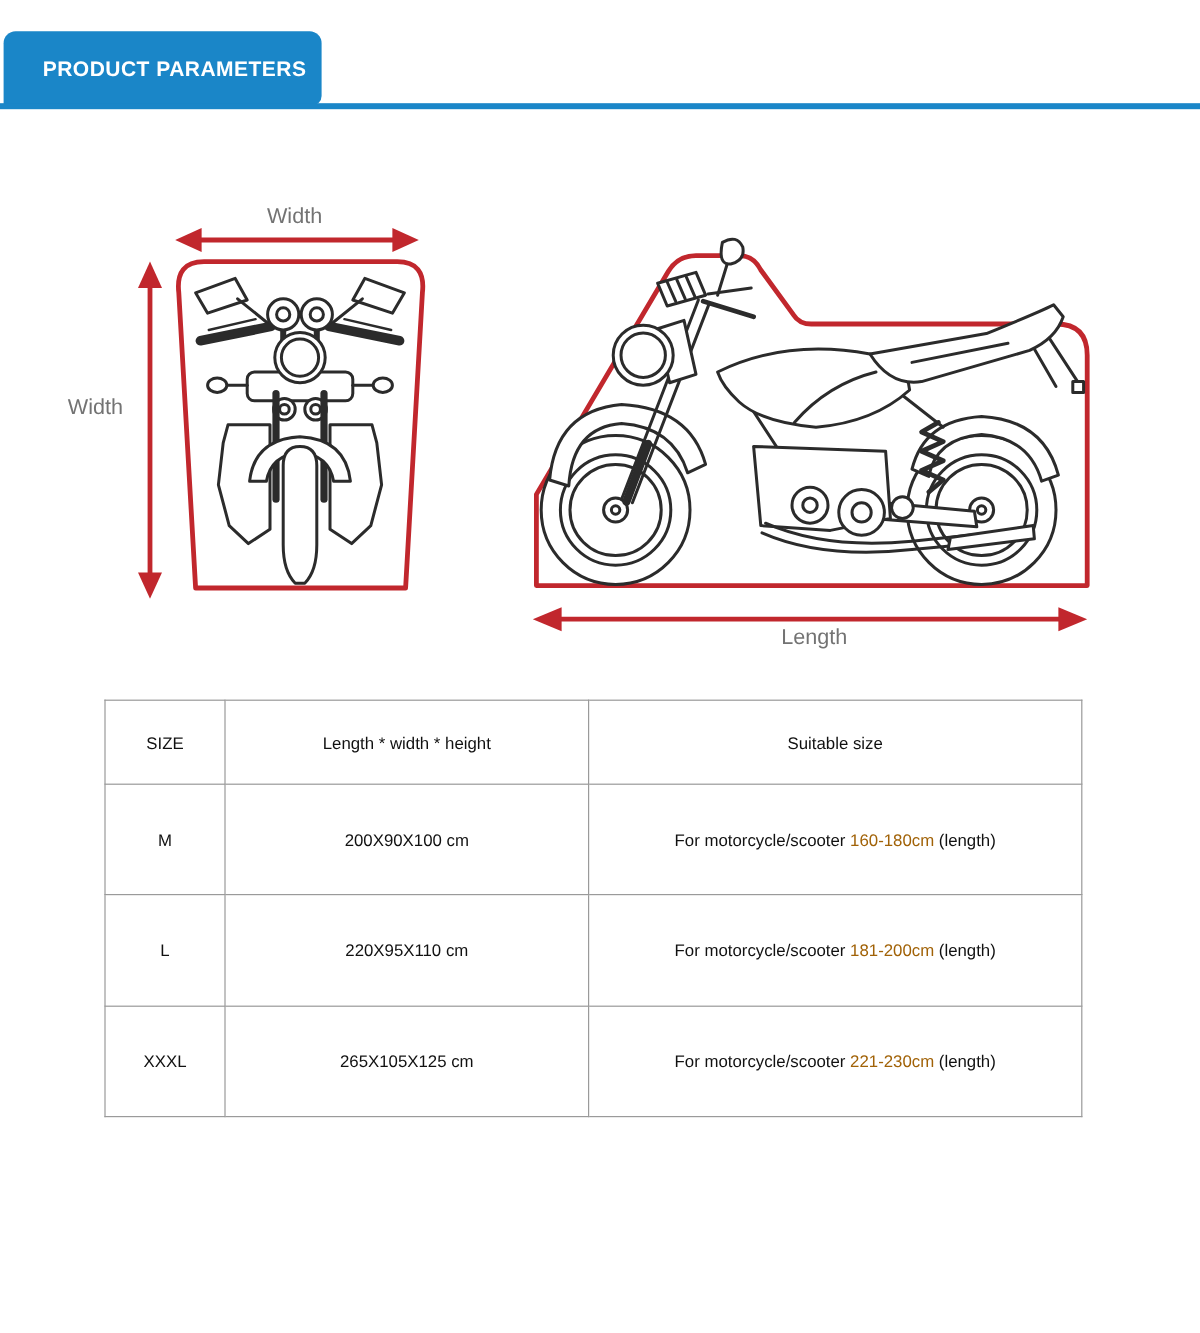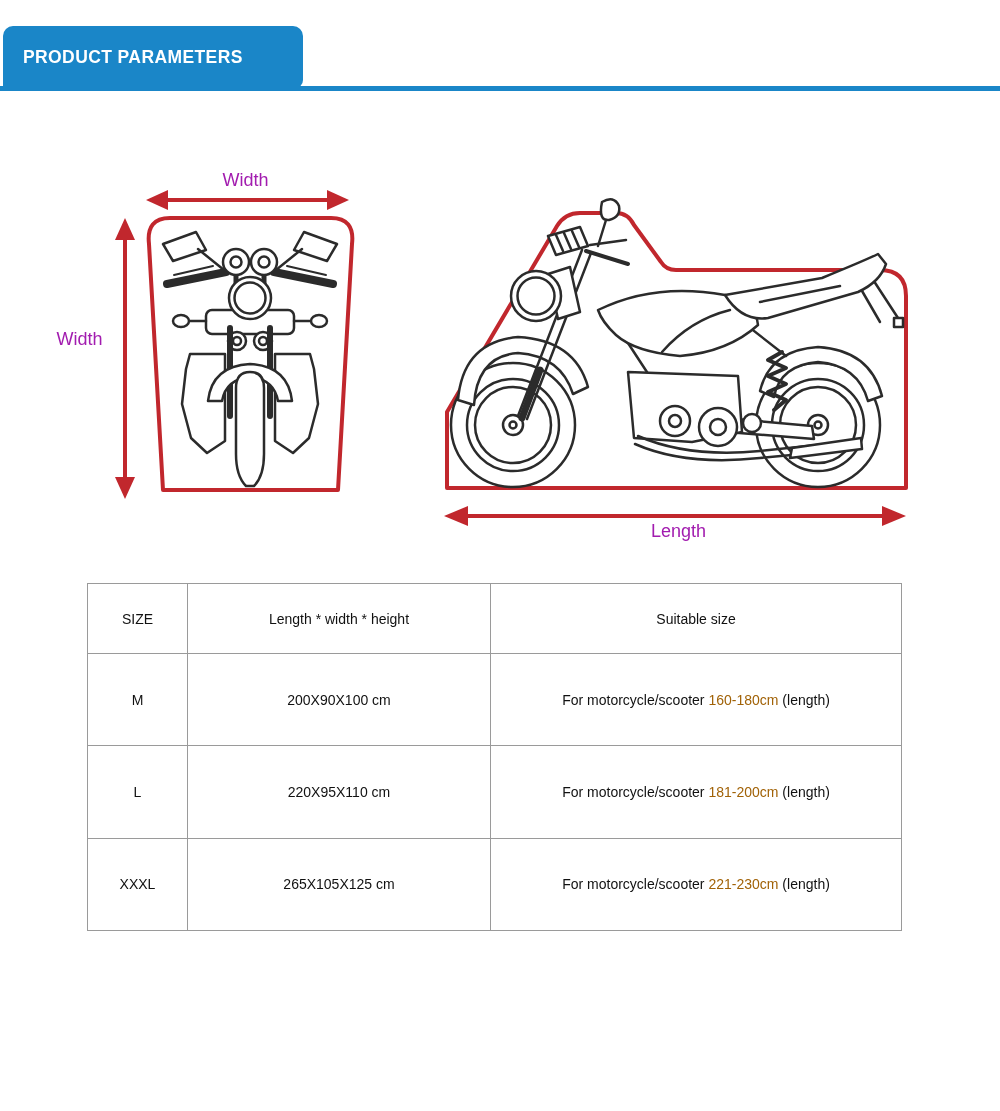--- a/index.html
+++ b/index.html
@@ -3,33 +3,33 @@
 <meta charset="utf-8">
 <style>
   html,body{margin:0;padding:0;}
   body{
     width:1000px;height:1111px;position:relative;background:#ffffff;
     font-family:"Liberation Sans","DejaVu Sans",sans-serif;color:#111;
     overflow:hidden;
   }
   
   .header-tab{
-    position:absolute;left:3px;top:26px;width:300px;height:62px;
+    position:absolute;left:3px;top:26px;width:265px;height:62px;
     background:#1a86c8;border-radius:10px 10px 8px 0;
-    display:flex;align-items:center;padding-left:20px;box-sizing:border-box;
+    display:flex;align-items:center;padding-left:20px;box-sizing:border-box;justify-content:center;
   }
   .header-tab .title{
     color:#ffffff;font-size:17.5px;font-weight:bold;letter-spacing:.4px;
   }
   .header-line{
     position:absolute;left:0;top:86px;width:1000px;height:5px;background:#1a86c8;
   }
   
   .dim-label{
-    position:absolute;font-size:18px;color:#a21caf;text-align:center;
+    position:absolute;font-size:18px;color:#737373;text-align:center;
   }
   #width-label{left:193px;top:170px;width:105px;}
   #height-label{left:32px;top:329px;width:95px;}
   #length-label{left:616px;top:521px;width:125px;}
   .svg-wrap{position:absolute;}
   #front-view{left:40px;top:160px;}
   #side-view{left:430px;top:190px;}
   
   table.size-table{
     position:absolute;left:87px;top:583px;width:814px;height:348px;

